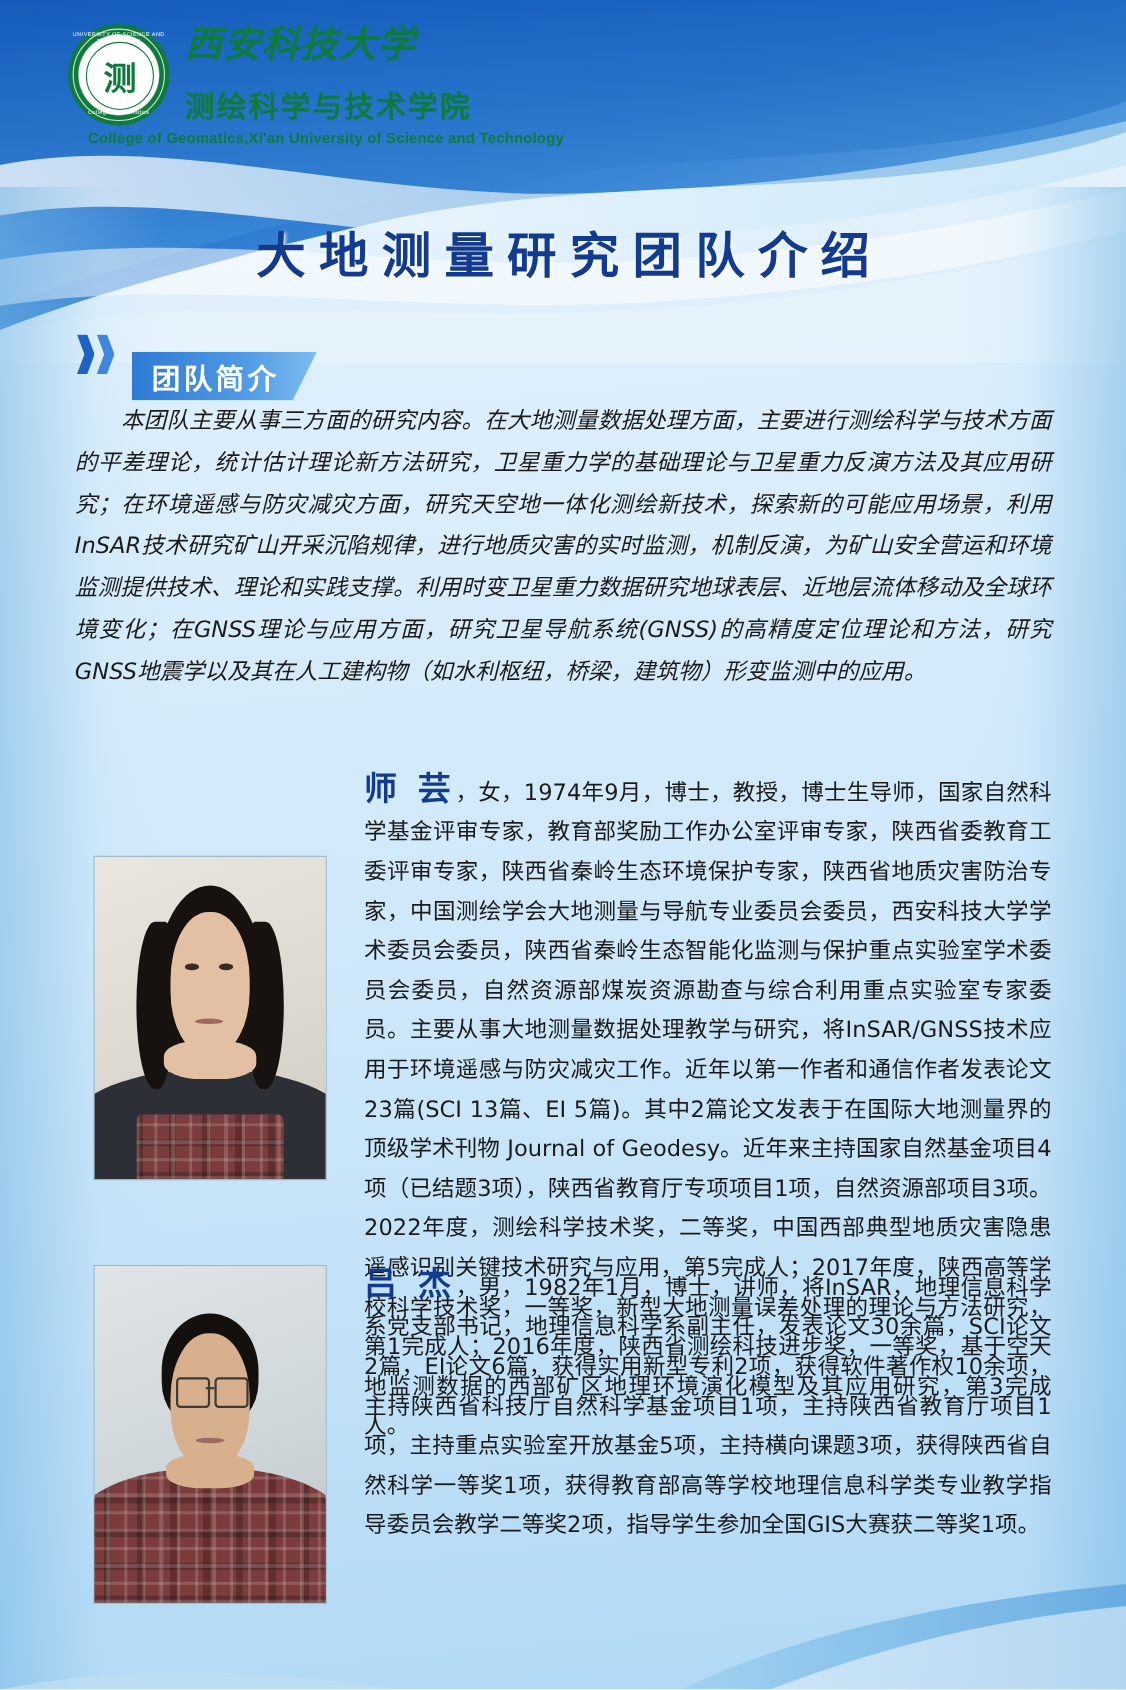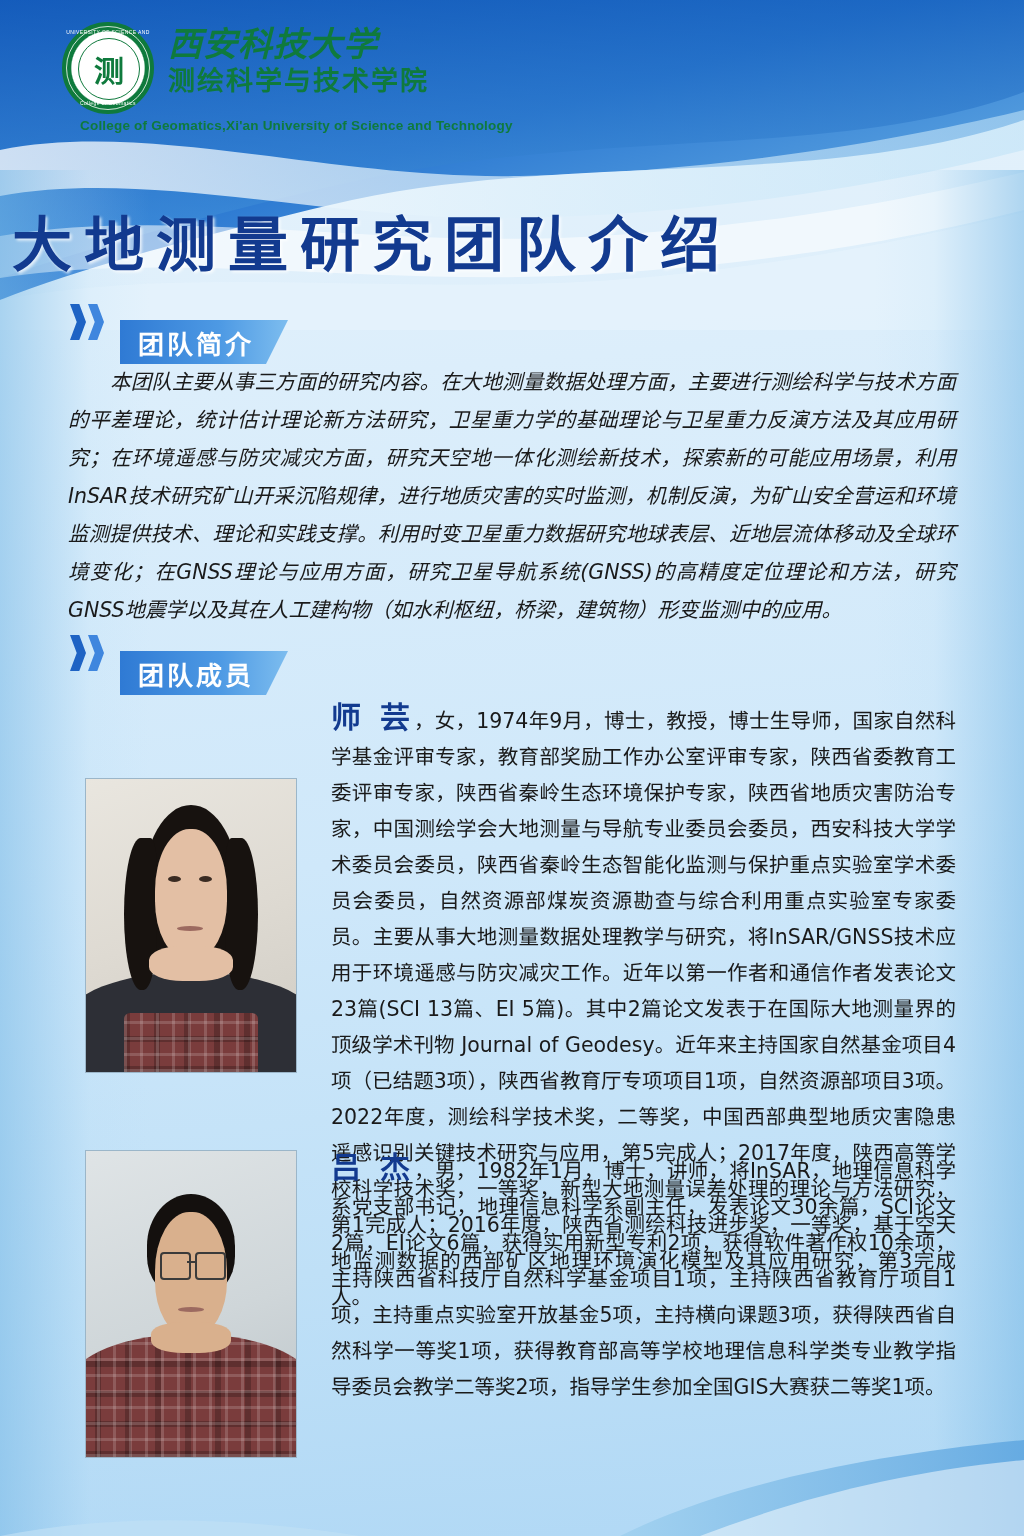--- a/index.html
+++ b/index.html
@@ -101,49 +101,50 @@
   .logo-seal .micro.bot { bottom: 6px; }
   .logo-text {
     margin-left: 14px;
     padding-top: 8px;
   }
   .univ-name {
     font-size: 34px;
     font-weight: bold;
     color: #0f7a3d;
     letter-spacing: 1px;
-    font-family: Liberation Serif, serif;
+    font-family: Liberation Mono, monospace;
     font-style: italic;
     line-height: 1.1;
   }
   .college-name {
     font-size: 27px;
     font-weight: bold;
     color: #0f7a3d;
     letter-spacing: 2px;
     line-height: 1.25;
-    margin-top: 2px;
+    margin-top: 18px;
     text-align: center;
   }
   .college-en {
     font-size: 13.5px;
     font-weight: bold;
     color: #0f7a3d;
     letter-spacing: 0.2px;
     margin-top: 6px;
     margin-left: -100px;
   }
 
   
   .main-title {
     position: absolute;
     top: 196px;
     left: 0;
     width: 1024px;
-    font-size: 60px;
+    text-align: center;
+    font-size: 45px;
     font-weight: bold;
     color: #123a8f;
     letter-spacing: 12px;
     text-indent: 12px;
     font-family: "DejaVu Sans", "Liberation Sans", sans-serif;
     text-shadow: 2px 2px 3px rgba(255,255,255,0.75);
     z-index: 6;
   }
 
   
@@ -340,24 +341,20 @@
 
   <div class="main-title">大地测量研究团队介绍</div>
 
   <div class="section-banner" style="left:68px; top:300px;">
     <div class="chev"></div>
     <div class="banner-body">团队简介</div>
   </div>
 
   <div class="intro-text">本团队主要从事三方面的研究内容。在大地测量数据处理方面，主要进行测绘科学与技术方面的平差理论，统计估计理论新方法研究，卫星重力学的基础理论与卫星重力反演方法及其应用研究；在环境遥感与防灾减灾方面，研究天空地一体化测绘新技术，探索新的可能应用场景，利用InSAR技术研究矿山开采沉陷规律，进行地质灾害的实时监测，机制反演，为矿山安全营运和环境监测提供技术、理论和实践支撑。利用时变卫星重力数据研究地球表层、近地层流体移动及全球环境变化；在GNSS理论与应用方面，研究卫星导航系统(GNSS)的高精度定位理论和方法，研究GNSS地震学以及其在人工建构物（如水利枢纽，桥梁，建筑物）形变监测中的应用。</div>
 
-  <div class="section-banner" style="left:68px; top:631px;">
-    <div class="chev"></div>
-    <div class="banner-body">团队成员</div>
-  </div>
 
   <div class="member" style="left:85px; top:700px; width:871px;">
     <div class="photo" style="width:212px; height:295px; top:78px;">
       <div class="portrait p1">
         <div class="shoulders" style="bottom:0; height:34%; background:#2d2f36;"></div>
         <div class="plaid" style="height:20%; left:18%; right:18%; bottom:0; border-radius:6px 6px 0 0;"></div>
         <div class="hair" style="left:27%; top:9%; width:46%; height:58%; background:#17120f;"></div>
         <div class="hair" style="left:18%; top:20%; width:16%; height:52%; background:#17120f; border-radius:50% 20% 40% 50%;"></div>
         <div class="hair" style="right:18%; top:20%; width:16%; height:52%; background:#17120f; border-radius:20% 50% 50% 40%;"></div>
         <div class="face" style="left:33%; top:17%; width:34%; height:44%; background:#e3bfa4;"></div>

